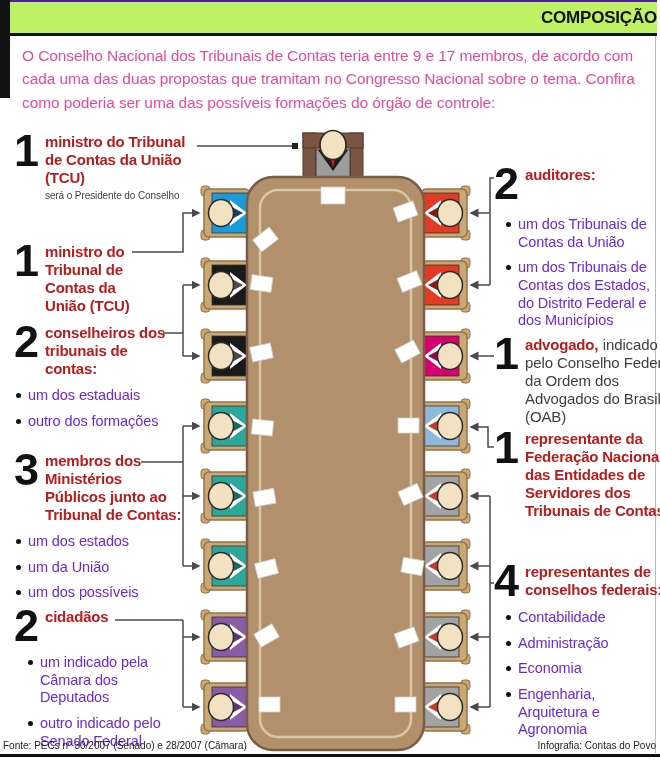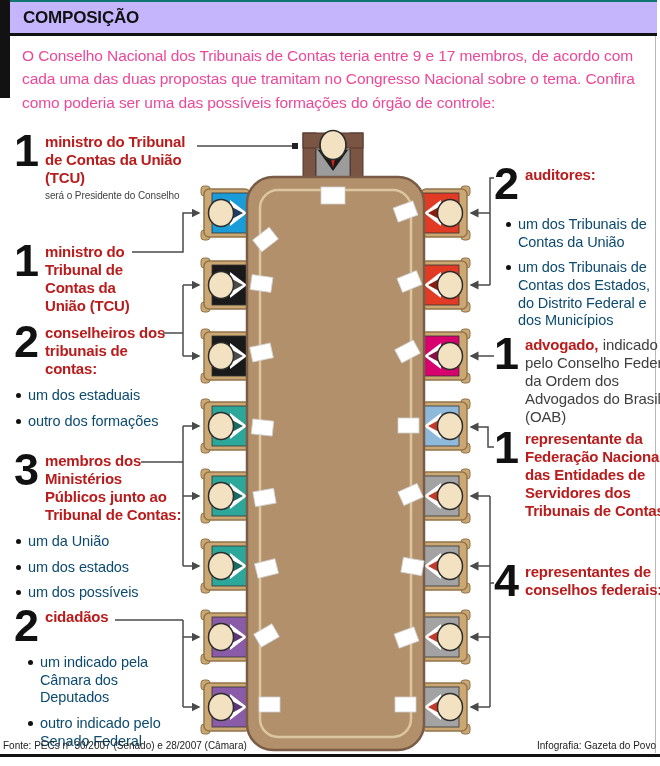--- a/index.html
+++ b/index.html
@@ -4,22 +4,22 @@
 <style>
   html,body{margin:0;padding:0;}
   body{
     width:660px;height:766px;position:relative;overflow:hidden;
     background:#ffffff;font-family:"Liberation Sans",sans-serif;
   }
   
   .left-bar{position:absolute;left:0;top:0;width:10px;height:98px;background:#121212;}
   .header{
     position:absolute;left:10px;top:0;width:647px;height:36px;
-    background:#c4b5fd;border-top:2px solid #0f766e;border-bottom:3px solid #111;
-    box-sizing:border-box;display:flex;align-items:center;
+    background:#bef264;border-top:2px solid #4c1d95;border-bottom:3px solid #111;
+    box-sizing:border-box;display:flex;align-items:center;justify-content:flex-end;
   }
   .header h1{
     margin:0 0 0 13px;font-size:17px;font-weight:800;color:#111;
     letter-spacing:-0.2px;
   }
   .intro{
     position:absolute;left:22px;top:44px;width:628px;
     font-size:15.5px;line-height:1.5;color:#ec4899;letter-spacing:-0.1px;
   }
   .right-border{position:absolute;left:655px;top:36px;width:1px;height:717px;background:#b9b9b9;}
@@ -28,21 +28,21 @@
   .lbl .row{display:flex;gap:7px;}
   .num{
     font-size:45px;font-weight:800;line-height:0.82;color:#111;
     letter-spacing:-2px;min-width:24px;
   }
   .t{font-size:15px;font-weight:700;line-height:1.14;color:#b91c1c;letter-spacing:-0.2px;display:inline;}
   .s{font-size:10px;font-weight:400;color:#3f3f3f;line-height:1.22;display:block;margin-top:3px;letter-spacing:-0.1px;}
   .s-inline{font-size:15px;font-weight:400;color:#3f3f3f;line-height:1.18;display:inline;letter-spacing:-0.1px;}
   ul.b{list-style:none;margin:9px 0 0 2px;padding:0;}
   ul.b li{
-    position:relative;padding-left:12px;font-size:14.5px;color:#0c4a6e;
+    position:relative;padding-left:12px;font-size:14.5px;color:#6d28d9;
     line-height:1.22;margin-bottom:8px;letter-spacing:-0.1px;
   }
   ul.b li::before{
     content:"";position:absolute;left:0;top:6px;width:5px;height:5px;
     border-radius:50%;background:#111;
   }
   
   #diagram{position:absolute;left:0;top:0;}
   
   .footer-src{position:absolute;left:3px;top:740px;font-size:10px;font-weight:400;color:#222;}
@@ -300,22 +300,22 @@
 </div>
 
 <div class="lbl" style="left:14px;top:452px;">
   <div class="row">
     <span class="num">3</span>
     <div style="width:140px">
       <span class="t">membros dos Ministérios Públicos junto ao Tribunal de Contas:</span>
     </div>
   </div>
   <ul class="b" style="width:150px">
+    <li>um dos estados</li>
     <li>um da União</li>
-    <li>um dos estados</li>
     <li>um dos possíveis</li>
   </ul>
 </div>
 
 <div class="lbl" style="left:14px;top:608px;">
   <div class="row">
     <span class="num">2</span>
     <div style="width:140px">
       <span class="t">cidadãos</span>
     </div>
@@ -358,17 +358,23 @@
   </div>
 </div>
 
 <div class="lbl" style="left:494px;top:563px;">
   <div class="row">
     <span class="num">4</span>
     <div style="width:150px">
       <span class="t">representantes de conselhos federais:</span>
     </div>
   </div>
+  <ul class="b" style="width:152px;margin-left:12px">
+    <li>Contabilidade</li>
+    <li>Administração</li>
+    <li>Economia</li>
+    <li>Engenharia, Arquitetura e Agronomia</li>
+  </ul>
 </div>
 
 <div class="footer-src">Fonte: PECs nº 30/2007 (Senado) e 28/2007 (Câmara)</div>
-<div class="footer-credit">Infografia: Gazeta do Povo</div>
+<div class="footer-credit">Infografia: Contas do Povo</div>
 <div class="footer-rule"></div>
 
 </body></html>

